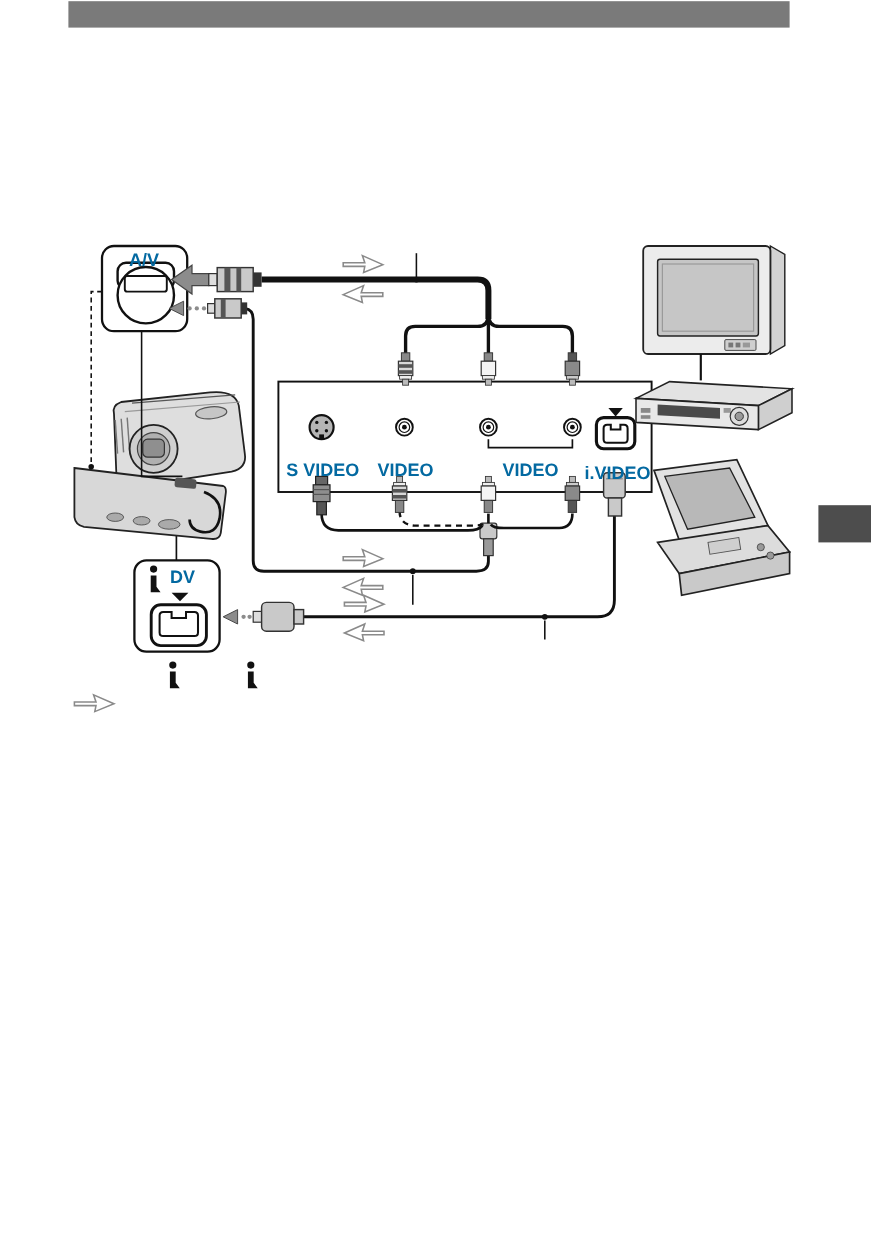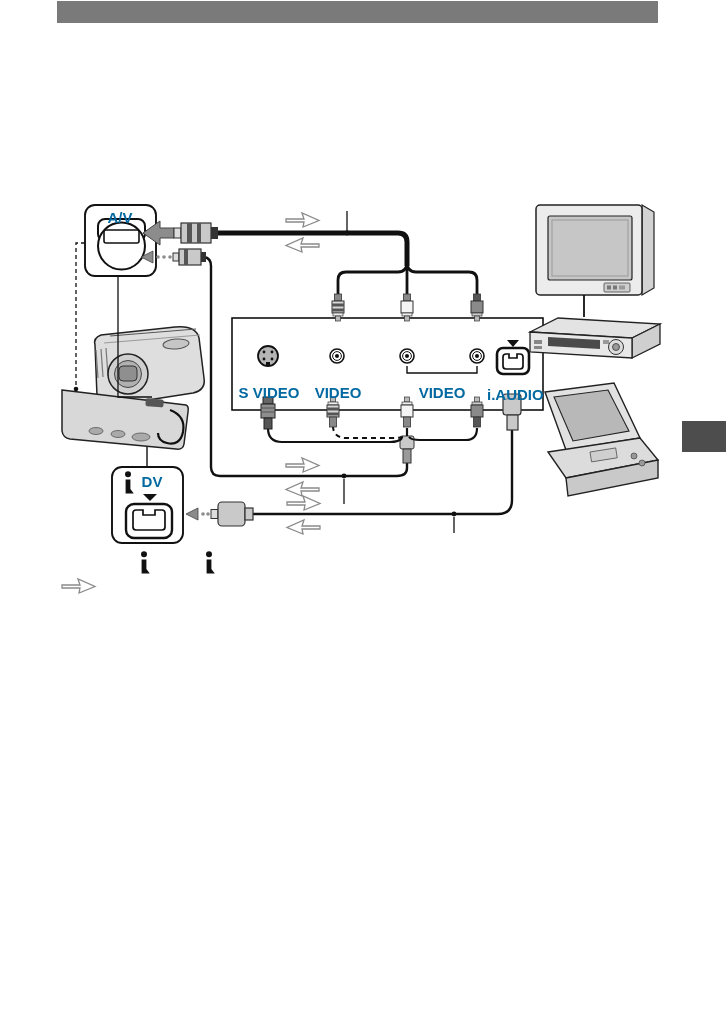--- a/index.html
+++ b/index.html
@@ -274,14 +274,14 @@
       <circle cx="634" cy="456" r="3" fill="#999" stroke="#444" stroke-width="0.7"></circle>
       <circle cx="642" cy="463" r="3" fill="#999" stroke="#444" stroke-width="0.7"></circle>
     </g>
   </svg>
 
   <div class="lbl" style="left:90px;top:211px;width:60px;">A/V</div>
   <div class="lbl" style="left:137px;top:475px;width:30px;text-align:center;">DV</div>
   <div class="lbl" style="left:233px;top:386px;width:72px;">S VIDEO</div>
   <div class="lbl" style="left:307px;top:386px;width:62px;">VIDEO</div>
   <div class="lbl" style="left:410px;top:386px;width:64px;">VIDEO</div>
-  <div class="lbl" style="left:487px;top:388px;width:52px;">i.AUDIO</div>
+  <div class="lbl" style="left:487px;top:388px;width:52px;">i.VIDEO</div>
 </div>
 
 </body></html>

